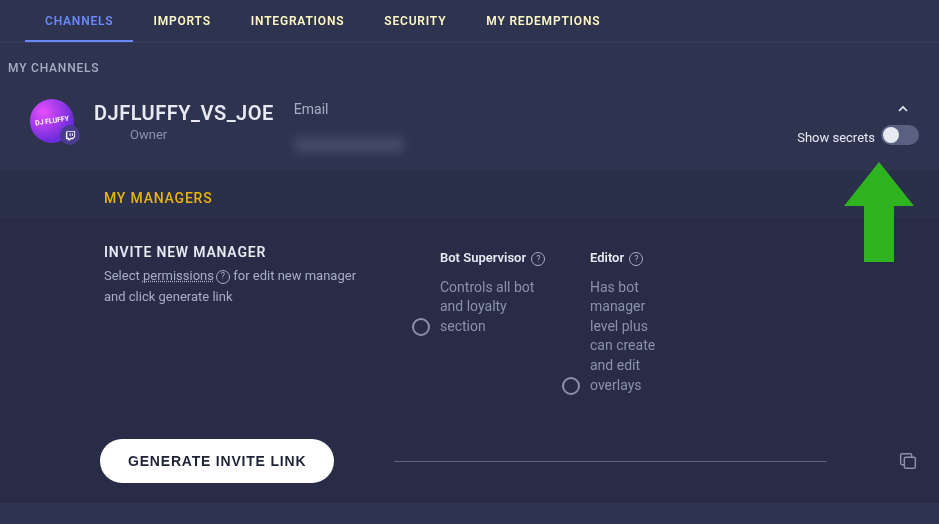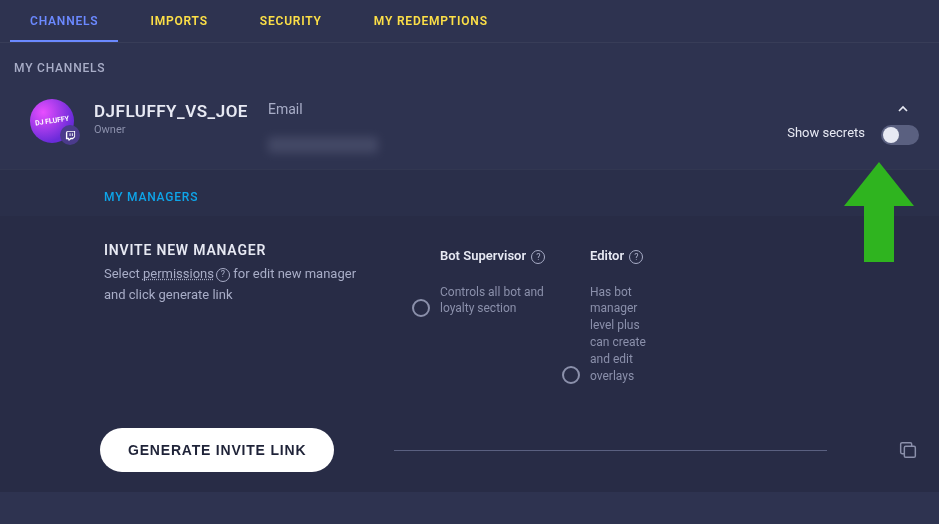--- a/index.html
+++ b/index.html
@@ -8,39 +8,39 @@
     color: #a8adc7;
     font-family: -apple-system, BlinkMacSystemFont, "Segoe UI", Roboto, sans-serif;
     font-size: 13px;
     width: 939px;
     height: 524px;
     overflow: hidden;
     position: relative;
   }
   .tabs {
     display: flex;
-    gap: 12px;
-    padding: 0 10px;
+    gap: 0;
+    padding: 0 25px;
     border-bottom: 1px solid rgba(255,255,255,0.05);
   }
   .tab {
     padding: 14px 20px 12px 20px;
     font-size: 12px;
     font-weight: 600;
     letter-spacing: 0.8px;
-    color: #fde047;
+    color: #fef9c3;
     cursor: pointer;
     border-bottom: 2px solid transparent;
   }
   .tab.active {
     color: #6b89ff;
     border-bottom: 2px solid #6b89ff;
   }
   .section-title {
-    padding: 18px 14px 8px 14px;
+    padding: 18px 14px 8px 8px;
     font-size: 12px;
     font-weight: 500;
     letter-spacing: 0.8px;
     color: #a8adc7;
   }
   .channel-row {
     display: flex;
     align-items: flex-start;
     padding: 16px 20px 16px 30px;
     position: relative;
@@ -72,41 +72,41 @@
     right: -6px;
     width: 20px;
     height: 20px;
     border-radius: 50%;
     background: #4b3b8c;
     display: flex;
     align-items: center;
     justify-content: center;
   }
   .user-block { flex: 0 0 140px; padding-top: 2px; }
-  .user-name { color: #e7e9f3; font-size: 17px; font-weight: 600; letter-spacing: 0.5px; }
-  .user-role { color: #8b90ab; font-size: 11px; margin-top: 2px; }
+  .user-name { color: #e7e9f3; font-size: 20px; font-weight: 600; letter-spacing: 0.5px; }
+  .user-role { color: #8b90ab; font-size: 13px; margin-top: 2px; margin-left: 36px; }
   .field { padding-top: 2px; }
   .field-label { color: #a8adc7; font-size: 14px; margin-bottom: 20px; }
   .field.email { flex: 0 0 130px; }
   .field.acct { flex: 0 0 230px; }
   .field.member { flex: 0 0 90px; }
   .blur {
     height: 16px;
     background: #535875;
     border-radius: 3px;
     filter: blur(5px);
     opacity: 0.6;
   }
   .field.email .blur { width: 110px; }
   .field.acct .blur { width: 200px; }
   .field.member .blur { width: 70px; margin-top:2px; }
   .show-secrets {
     display: flex;
-    align-items: flex-start;
-    gap: 16px;
+    align-items: flex-end;
+    gap: 6px;
     margin-left: auto;
     margin-top: 26px;
   }
   .show-secrets-label { color: #e7e9f3; font-size: 13px; white-space: nowrap; }
   .toggle {
     width: 38px;
     height: 20px;
     background: #5a6080;
     border-radius: 10px;
     position: relative;
@@ -123,24 +123,24 @@
   }
   .chevron {
     position: absolute;
     top: 18px;
     right: 28px;
     color: #e7e9f3;
     cursor: pointer;
   }
   .managers-section {
     padding: 20px 20px 12px 104px;
-    font-size: 12px;
+    font-size: 14px;
     font-weight: 500;
     letter-spacing: 0.8px;
-    color: #0ea5e9;
+    color: #eab308;
     border-top: 1px solid rgba(255,255,255,0.04);
     background: rgba(0,0,0,0.07);
   }
   .invite-section {
     display: flex;
     padding: 26px 20px 10px 104px;
     background: rgba(0,0,0,0.12);
     align-items: flex-start;
   }
   .invite-text { flex: 0 0 300px; }
@@ -182,21 +182,21 @@
   .radio {
     width: 18px;
     height: 18px;
     border: 2px solid #8b90ab;
     border-radius: 50%;
     flex-shrink: 0;
     margin-top: 1px;
   }
   .perm-body { flex: 1; }
   .perm-name { color: #e7e9f3; font-size: 13px; font-weight: 600; display:inline; }
-  .perm-desc { color: #8b90ab; font-size: 12px; line-height: 1.4; margin-top: 20px; }
+  .perm-desc { color: #8b90ab; font-size: 14px; line-height: 1.4; margin-top: 12px; }
   .generate-row {
     display: flex;
     align-items: center;
     padding: 28px 20px 20px 100px;
     gap: 60px;
     background: rgba(0,0,0,0.12);
   }
   .gen-button {
     background: #ffffff;
     color: #1f2338;
@@ -227,20 +227,21 @@
     top: 158px;
     pointer-events: none;
   }
 </style>
 </head>
 <body>
 
 <div class="tabs">
   <div class="tab active">CHANNELS</div>
   <div class="tab">IMPORTS</div>
+  <div class="tab">INTEGRATIONS</div>
   <div class="tab">SECURITY</div>
   <div class="tab">MY REDEMPTIONS</div>
 </div>
 
 <div class="section-title">MY CHANNELS</div>
 
 <div class="channel-row">
   <div class="avatar-wrap">
     <div class="avatar">
         <div class="avatar-inner">DJ FLUFFY</div>

